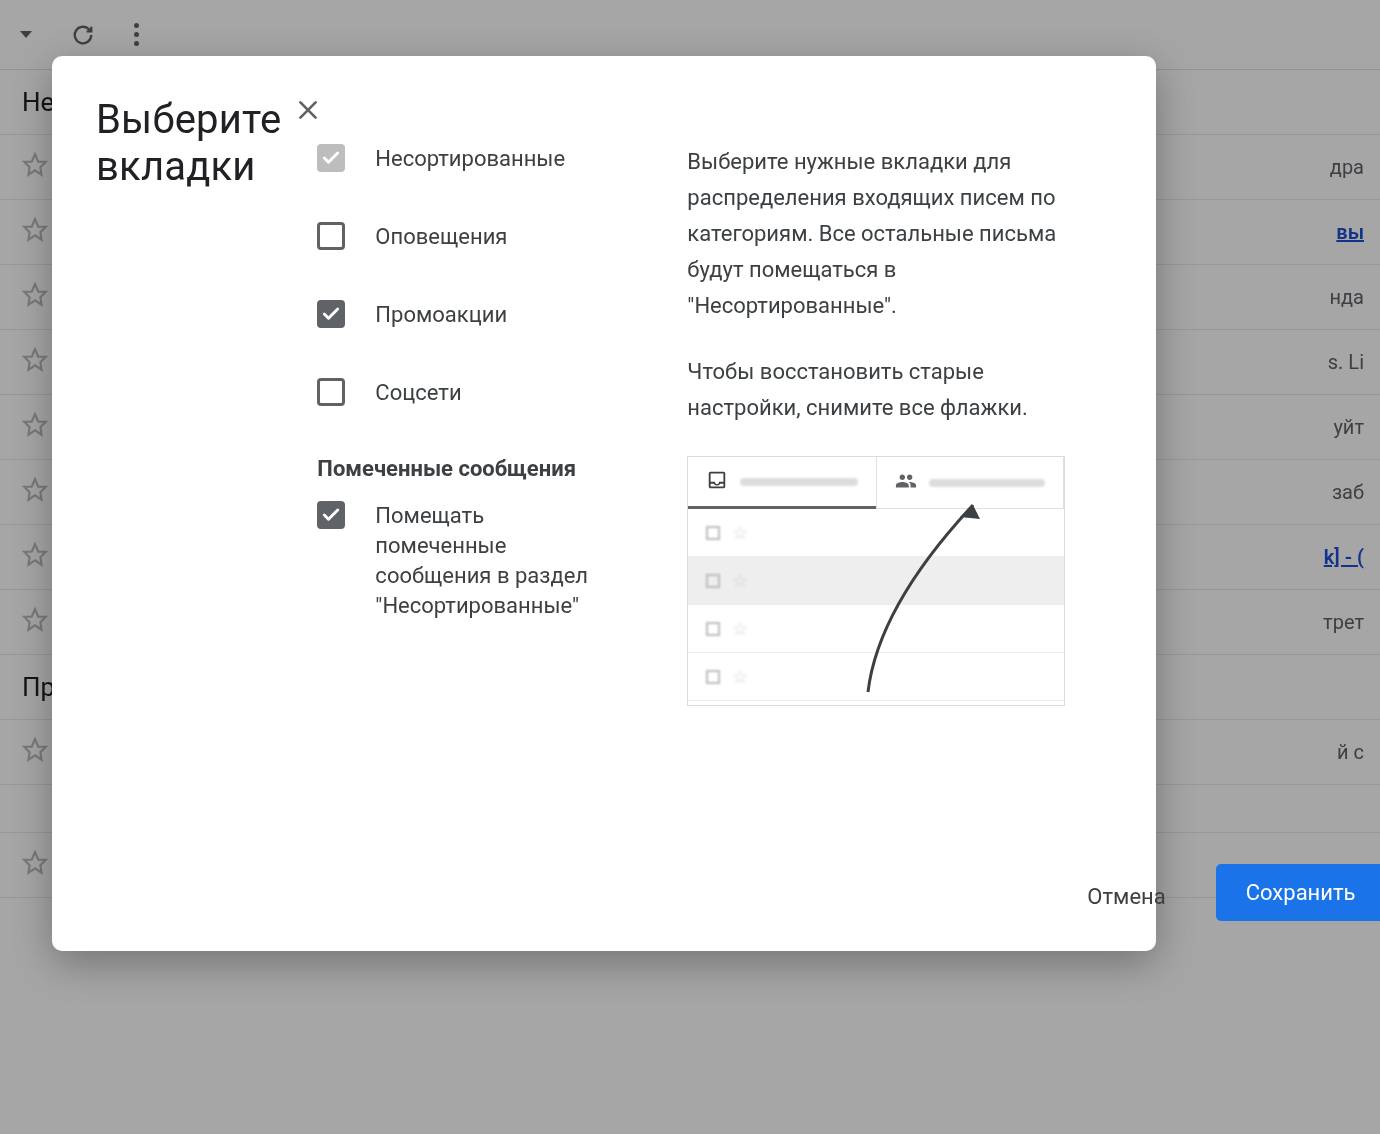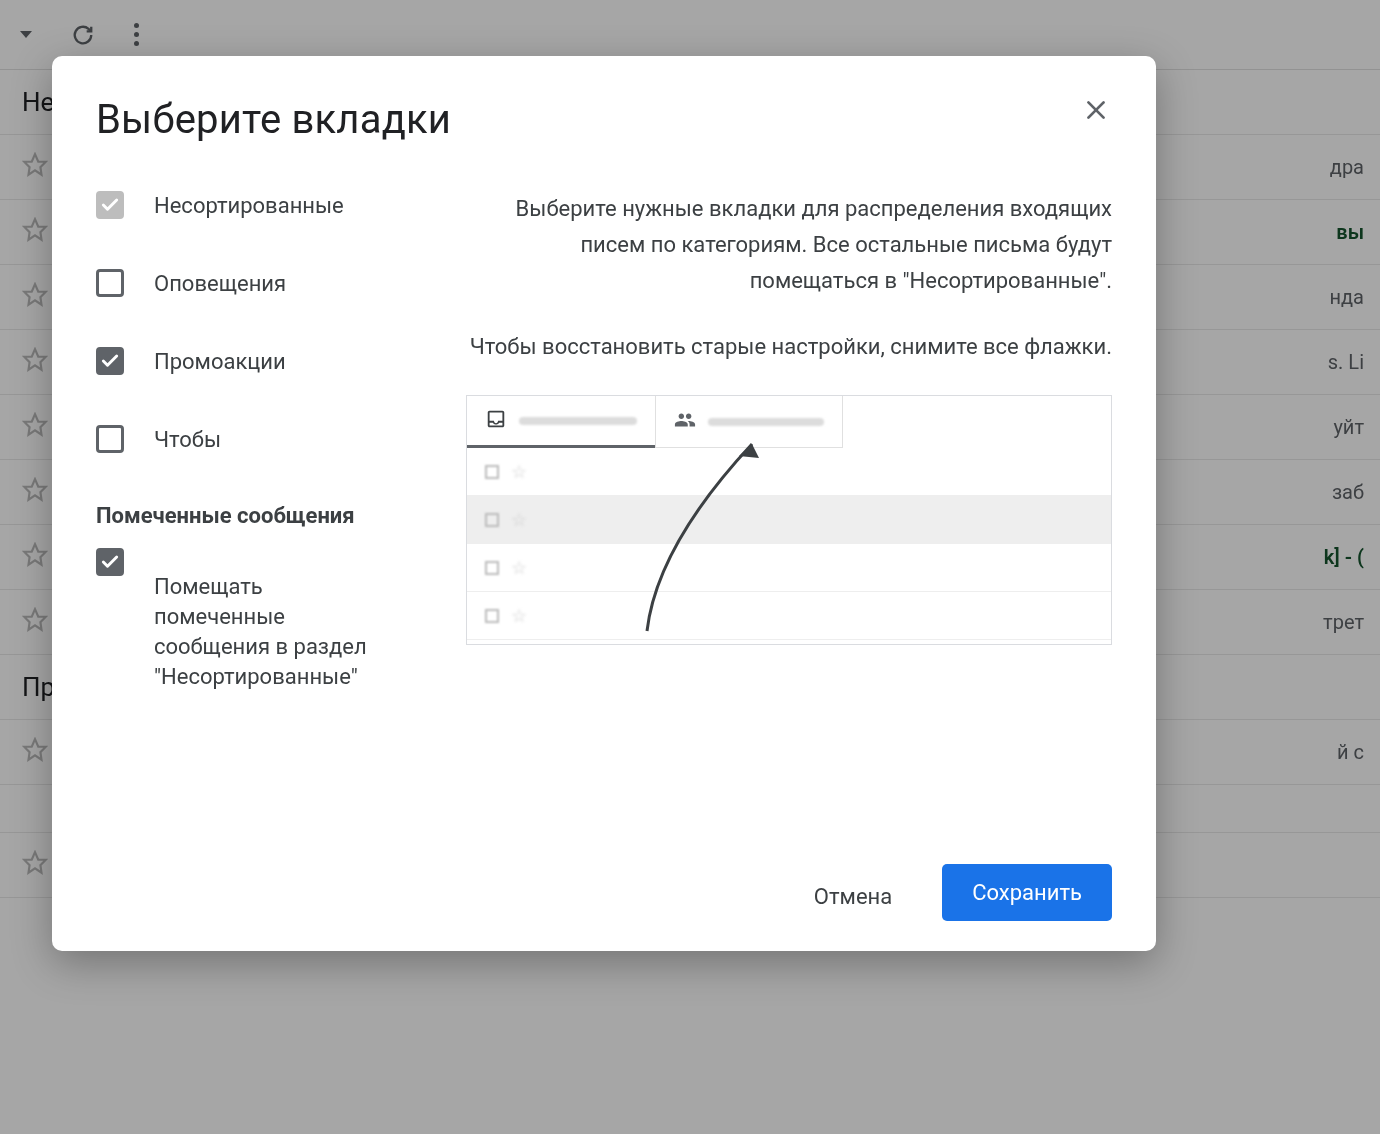--- a/index.html
+++ b/index.html
@@ -46,37 +46,37 @@
       padding: 0 22px;
       gap: 30px;
       color: #5f6368;
       font-size: 20px;
       white-space: nowrap;
     }
     .row-bg.header { font-size:26px; font-weight:400; color:#202124; }
     .star-bg svg { width:26px; height:26px; }
     .row-snip { position:absolute; right:16px; }
     .row-bg .chevron { display:inline-flex; align-items:center; justify-content:center; width:28px; height:28px; border:1px solid #bbb; border-radius:50%;}
-    .row-bg .bold-black{color:#14532d;font-weight:600;}
+    .row-bg .bold-black{color:#1d4ed8;font-weight:600;text-decoration:underline;}
     .row-bg .grey{color:#666;}
 
     
     .dialog {
       position: absolute;
       left: 52px;
       top: 56px;
       width: 1104px;
       height: 895px;
       background: #fff;
       border-radius: 10px;
       z-index: 20;
       box-shadow: 0 12px 40px rgba(0,0,0,0.3);
       padding: 40px 44px 30px 44px;
       display: flex;
-      flex-direction: column;
+      flex-direction: row;
     }
     .dialog-header {
       display: flex;
       justify-content: space-between;
       align-items: flex-start;
     }
     .dialog-title {
       font-size: 40px;
       font-weight: 400;
       color: #202124;
@@ -91,21 +91,21 @@
     }
     .close-btn svg { width:26px;height:26px; }
 
     .dialog-body {
       display: flex;
       flex: 1;
       margin-top: 48px;
       gap: 50px;
     }
     .left-col { width: 320px; }
-    .right-col { flex:1;text-align:right; }
+    .right-col { flex:1; }
 
     .cb-row {
       display: flex;
       align-items: flex-start;
       gap: 30px;
       margin-bottom: 48px;
     }
     .cb {
       width: 28px;
       height: 28px;
@@ -313,31 +313,31 @@
       <div class="cb-row">
         <div class="cb checked">
           <svg viewBox="0 0 24 24" fill="none" stroke="#fff" stroke-width="3.5" stroke-linecap="round" stroke-linejoin="round">
               <polyline points="4 12 9 17 20 6"></polyline>
             </svg>
         </div>
         <div class="cb-label">Промоакции</div>
       </div>
       <div class="cb-row">
         <div class="cb"></div>
-        <div class="cb-label">Чтобы</div>
+        <div class="cb-label">Соцсети</div>
       </div>
 
       <div class="section-heading">Помеченные сообщения</div>
       <div class="cb-row" style="margin-bottom:0;">
         <div class="cb checked">
           <svg viewBox="0 0 24 24" fill="none" stroke="#fff" stroke-width="3.5" stroke-linecap="round" stroke-linejoin="round">
               <polyline points="4 12 9 17 20 6"></polyline>
             </svg>
         </div>
-        <div class="cb-label" style="max-width:240px;margin-top:24px;">Помещать помеченные сообщения в раздел "Несортированные"</div>
+        <div class="cb-label" style="max-width:240px;">Помещать помеченные сообщения в раздел "Несортированные"</div>
       </div>
     </div>
 
     <div class="right-col">
       <div class="desc-text">
         <p>Выберите нужные вкладки для распределения входящих писем по категориям. Все остальные письма будут помещаться в "Несортированные".</p>
         <p>Чтобы восстановить старые настройки, снимите все флажки.</p>
       </div>
       <div class="preview">
         <div class="preview-tabs">

